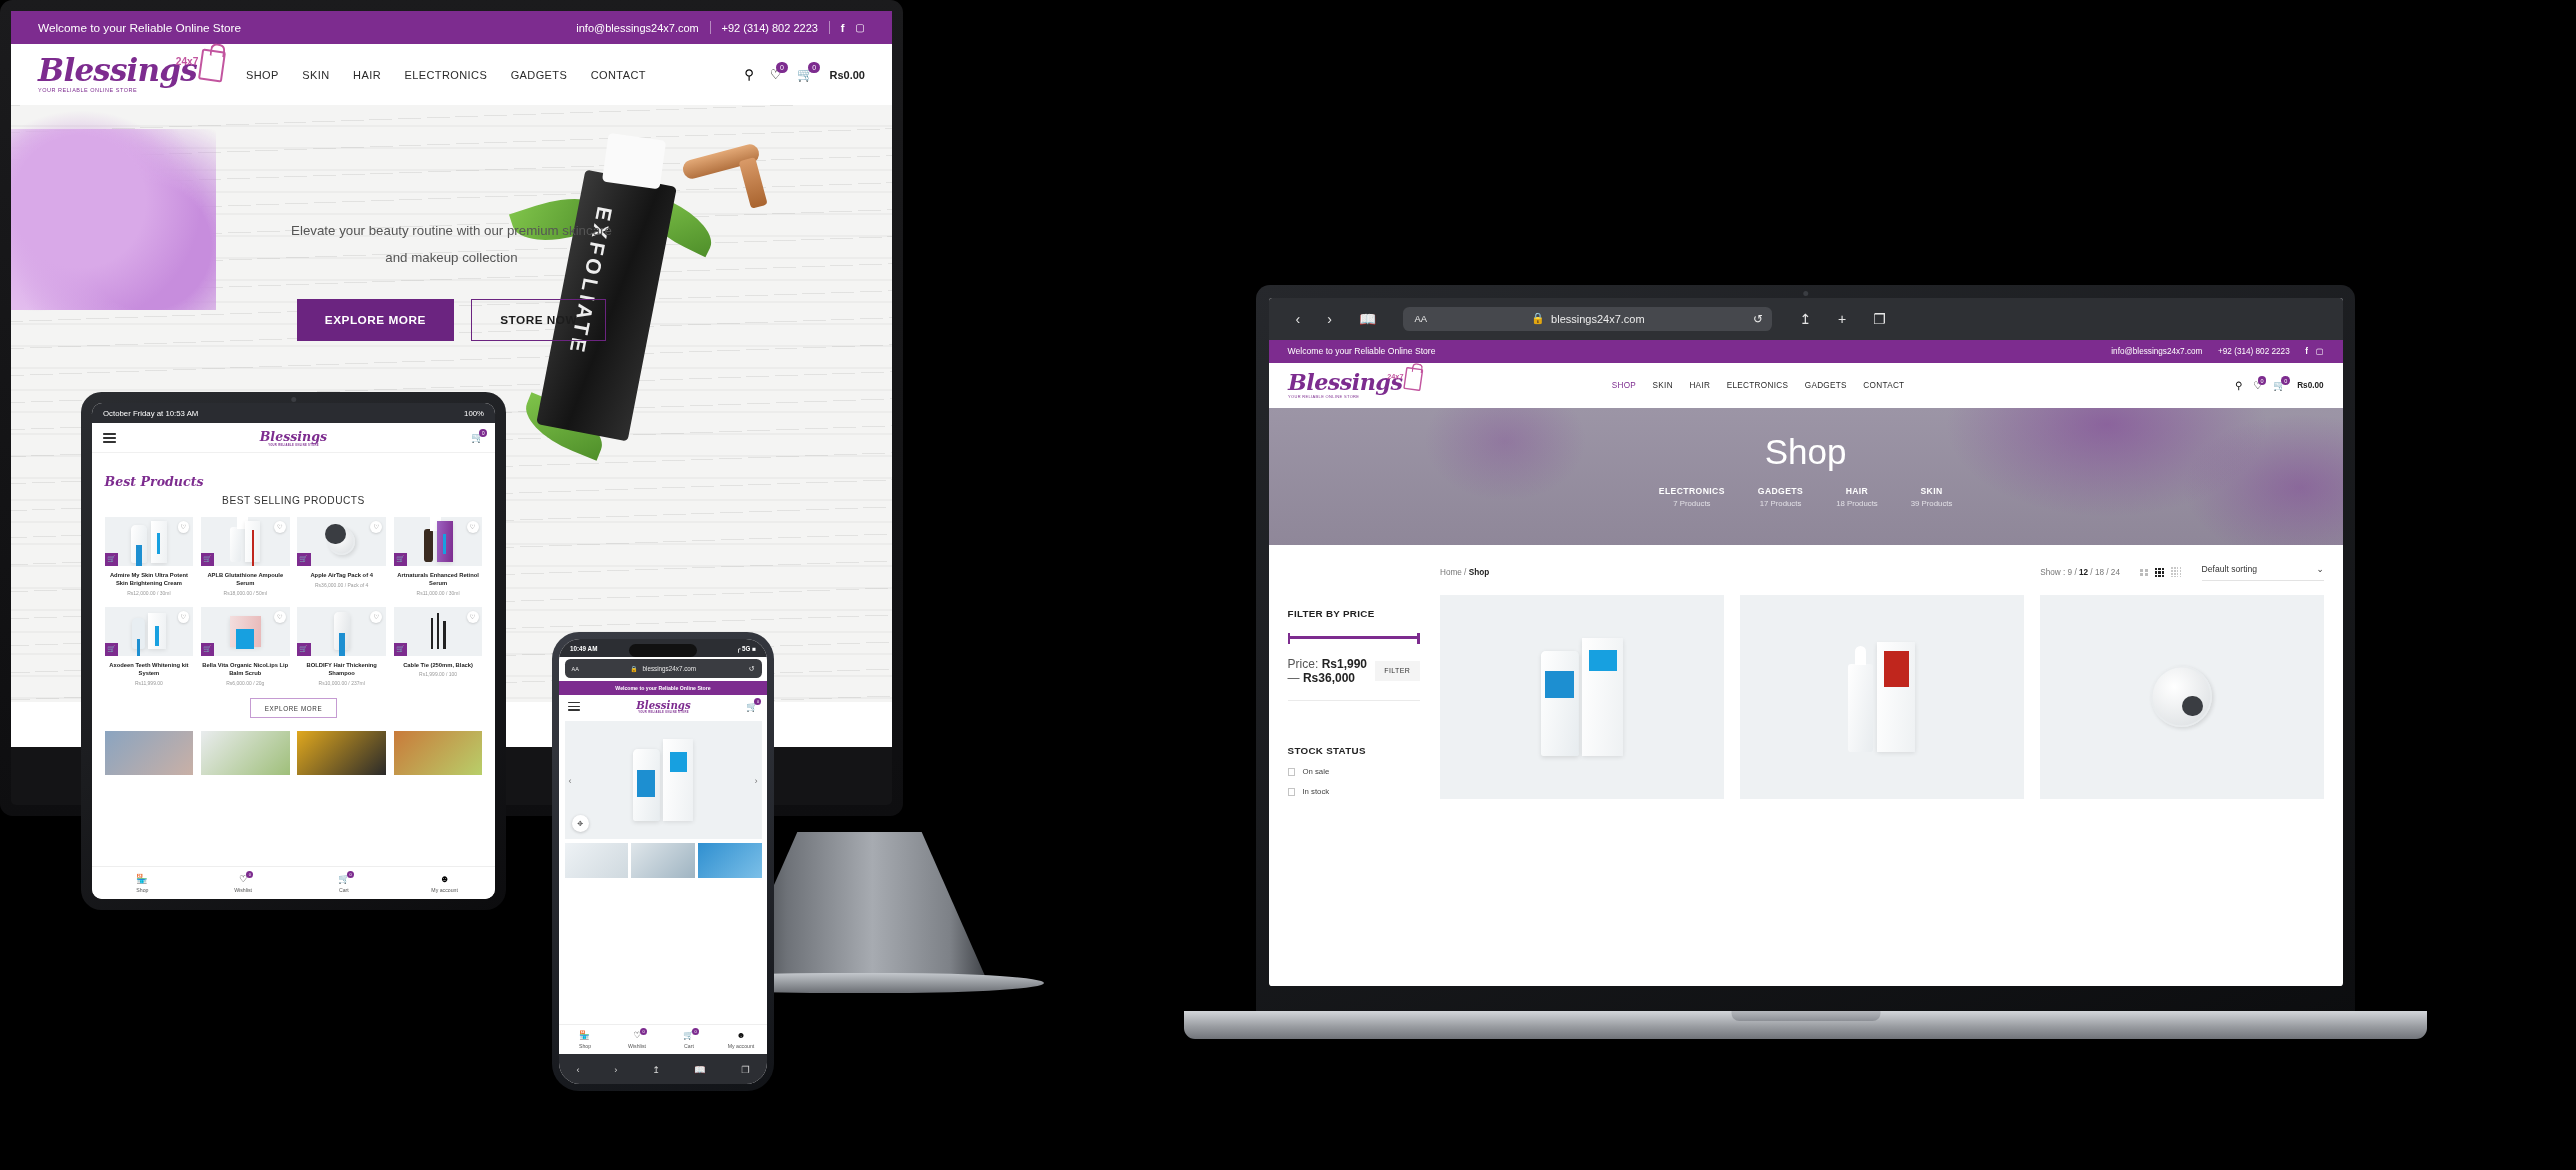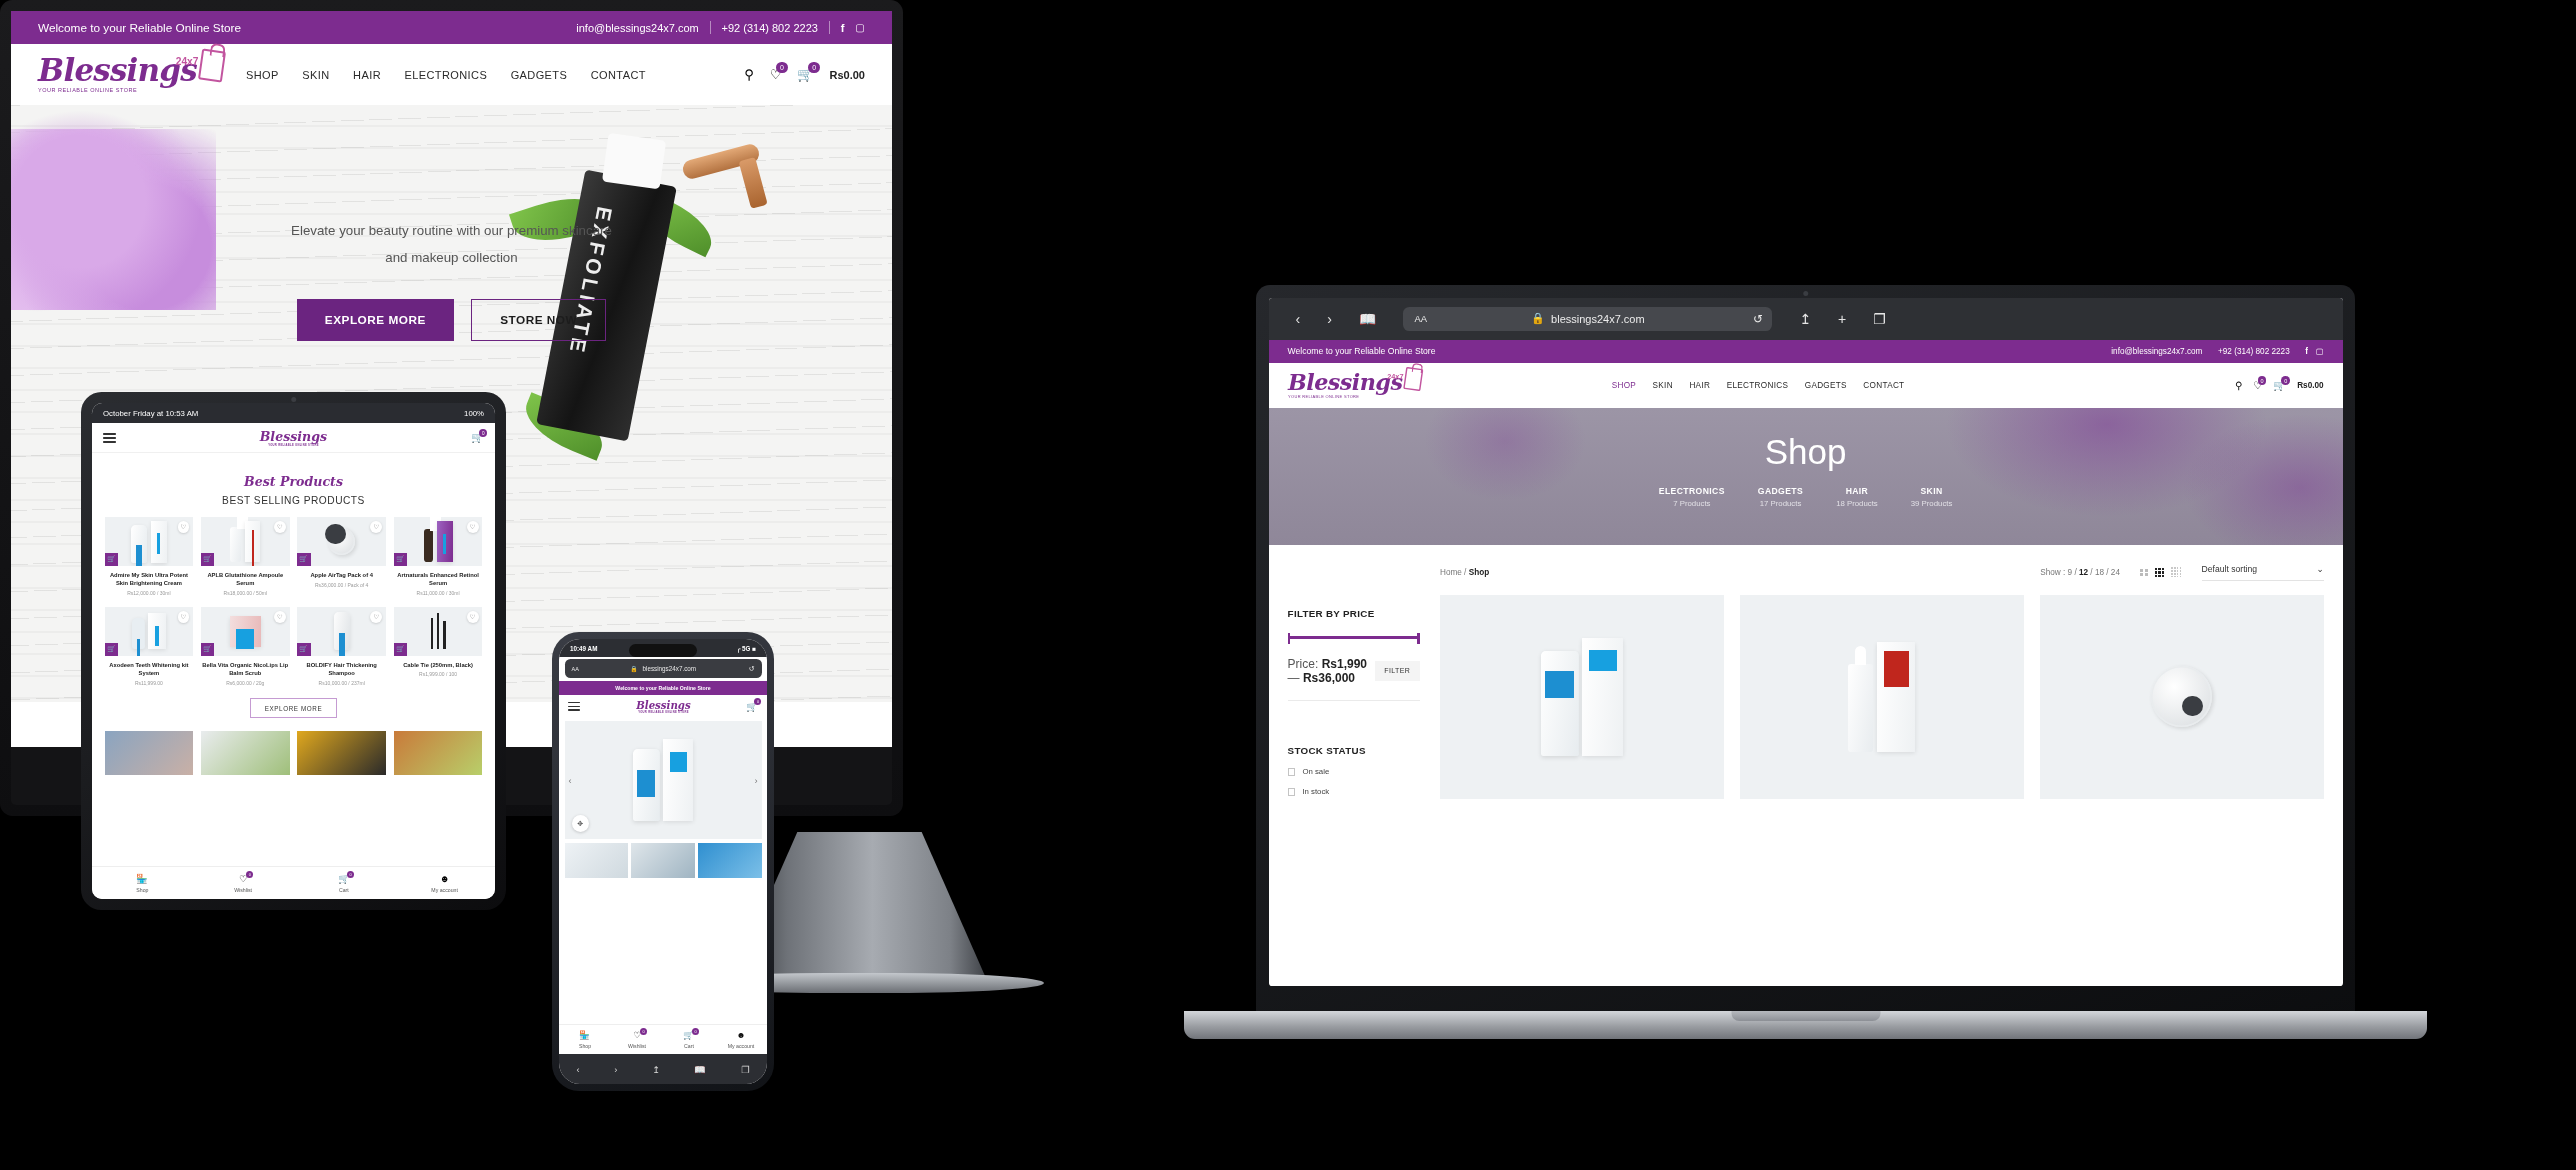--- a/index.html
+++ b/index.html
@@ -95,21 +95,21 @@
   .tstatus{height:20.4px;background:#2a2c31;color:#fff;display:flex;align-items:center;justify-content:space-between;
            padding:0 11px;font-size:7.8px;}
   .tnav{height:30px;display:flex;align-items:center;justify-content:space-between;padding:0 11px;background:#fff;
         border-bottom:0.8px solid #f0f0f0;}
   .hamb{width:12.6px;height:9.4px;display:flex;flex-direction:column;justify-content:space-between;}
   .hamb i{display:block;height:1.6px;background:#333;border-radius:0.8px;}
   .minilogo{font-family:"DejaVu Serif",serif;font-style:italic;font-weight:700;font-size:12.6px;color:#7d2c8f;position:relative;}
   .minilogo .ml-tag{display:block;font-family:"Liberation Sans",sans-serif;font-style:normal;font-size:2.7px;
         letter-spacing:0.3px;color:#7d2c8f;text-align:center;}
   .t-body{padding:9.4px 12.6px 0;}
-  .t-script{font-family:"DejaVu Serif",serif;font-style:italic;font-weight:700;font-size:12.6px;color:#7d2c8f;text-align:center;margin-top:11px;}
+  .t-script{font-family:"DejaVu Serif",serif;font-style:italic;font-weight:700;font-size:12.6px;color:#7d2c8f;text-align:left;margin-top:11px;}
   .t-title{text-align:center;font-size:10.2px;color:#333;letter-spacing:0.5px;margin-top:6.3px;}
   .pgrid{display:grid;grid-template-columns:repeat(4,1fr);gap:7.8px;margin-top:11px;}
   .pcard{position:relative;}
   .pthumb{height:49px;background:#eef1f3;position:relative;overflow:hidden;display:flex;align-items:center;justify-content:center;}
   .pheart{position:absolute;right:3.9px;top:3.9px;width:11.8px;height:11.8px;border-radius:50%;background:#fff;
           display:flex;align-items:center;justify-content:center;font-size:6.3px;color:#555;box-shadow:0 0.8px 2.4px rgba(0,0,0,.18);}
   .pcart{position:absolute;left:0;bottom:0;width:13.3px;height:13.3px;background:#7d2c8f;color:#fff;
           display:flex;align-items:center;justify-content:center;font-size:7px;}
   .pname{font-size:5.8px;color:#222;text-align:center;margin-top:4.7px;line-height:1.45;font-weight:600;}
   .pprice{font-size:5px;text-align:center;margin-top:2.4px;color:#7d2c8f;font-weight:700;}

